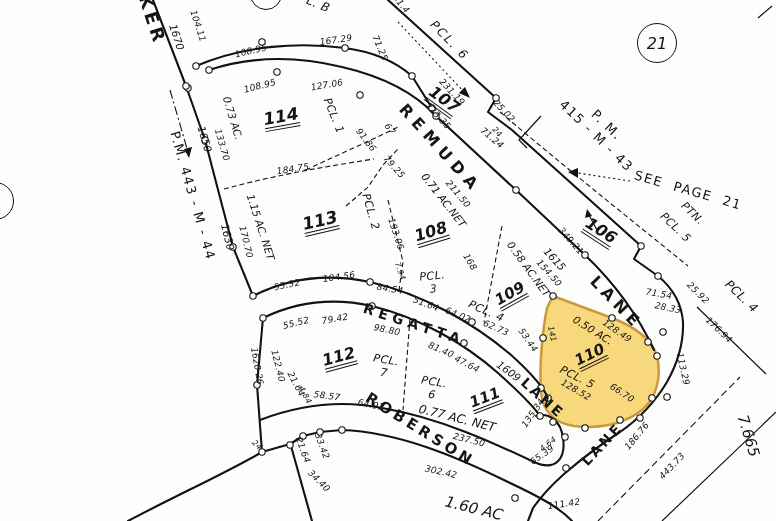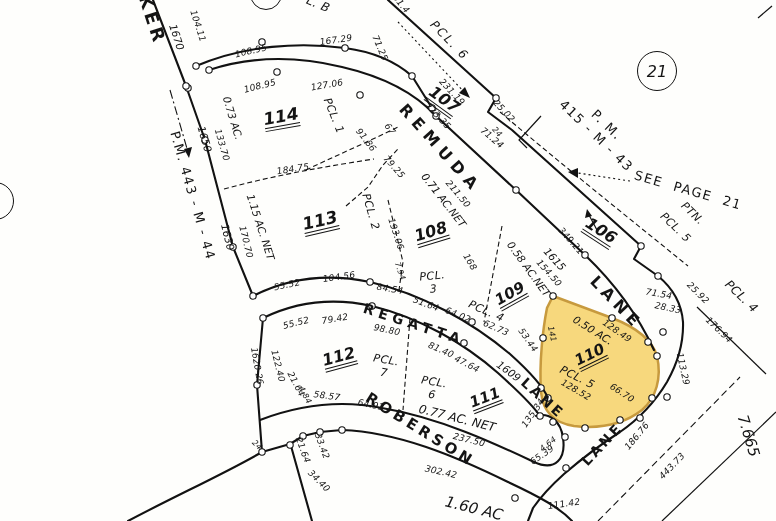--- a/index.html
+++ b/index.html
@@ -21,21 +21,21 @@
   .pnum{font-size:16px;font-style:italic;font-weight:600;text-decoration:underline;
         text-decoration-style:double;text-underline-offset:3px;}
   .pcl{font-size:11px;font-style:italic;letter-spacing:.5px;}
   .ac{font-size:10.5px;font-style:italic;}
   .addr{font-size:10.5px;font-style:italic;}
   .dim{font-size:9px;font-style:italic;letter-spacing:.2px;}
   .ref{font-size:13px;letter-spacing:1.5px;}
   .circ{position:absolute;border:1.8px solid #121212;border-radius:50%;
         display:flex;align-items:center;justify-content:center;
         font-size:16px;font-style:italic;color:#141414;}
-  #page-circle{left:637px;top:51px;width:38px;height:38px;align-items:center;}
+  #page-circle{left:637px;top:23px;width:38px;height:38px;align-items:center;}
   #part-circle-left{left:-24px;top:182px;width:36px;height:36px;}
   #part-circle-top{left:250px;top:-22px;width:30px;height:30px;}
 </style>
 </head>
 <body>
 
 <div id="map">
 
   <svg id="lines" width="776" height="521" viewBox="0 0 776 521">
 

